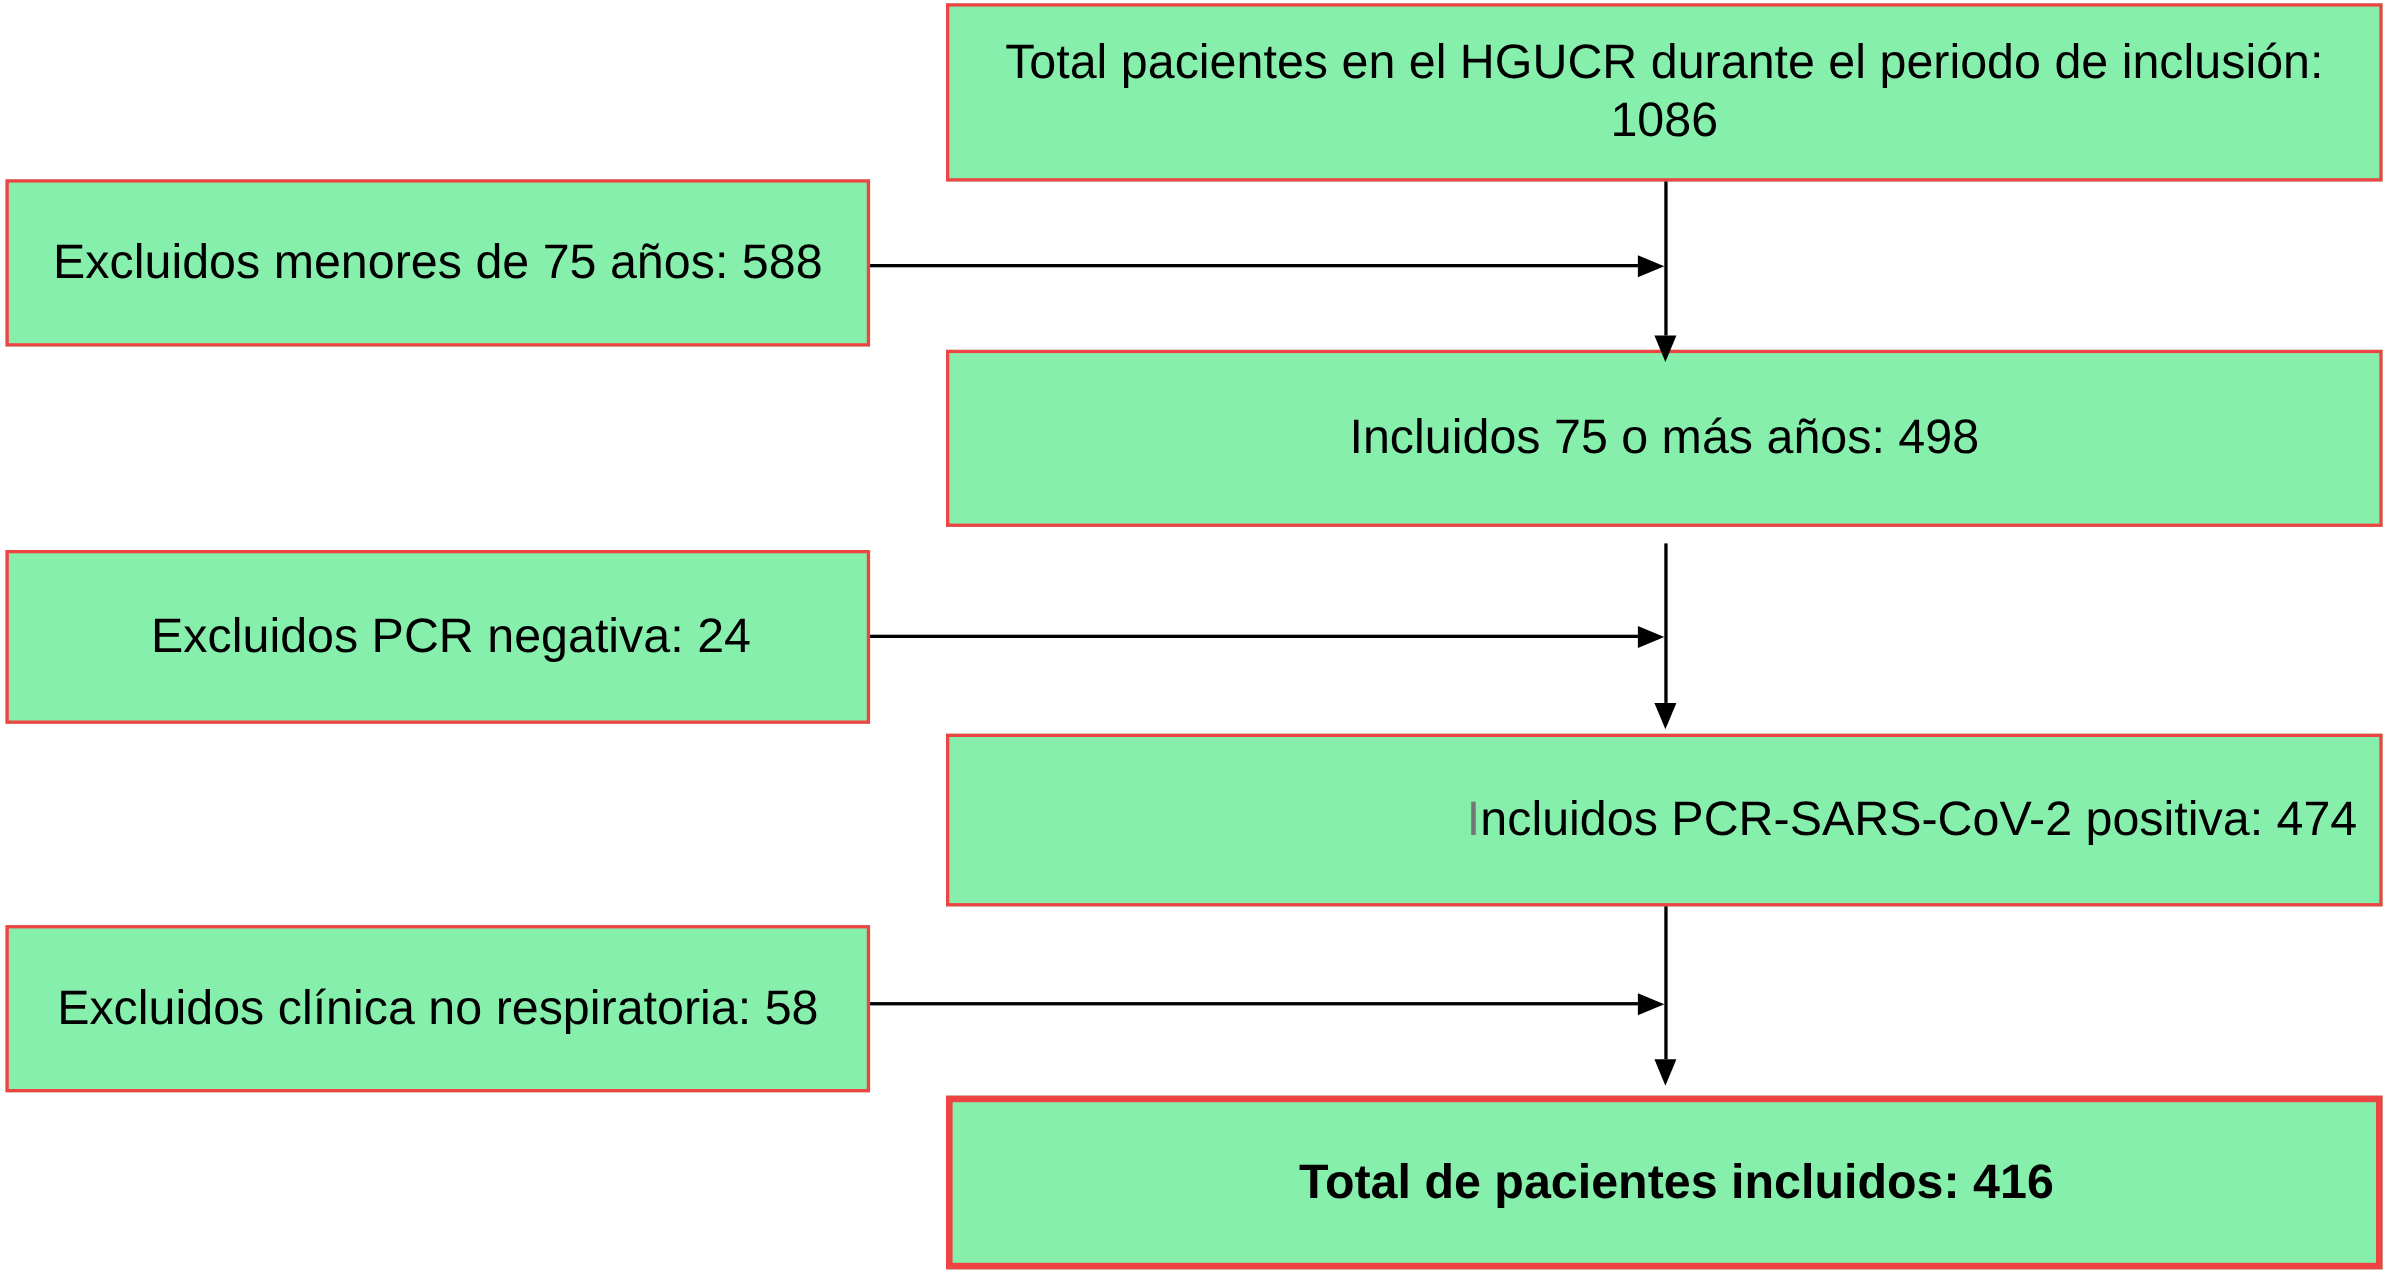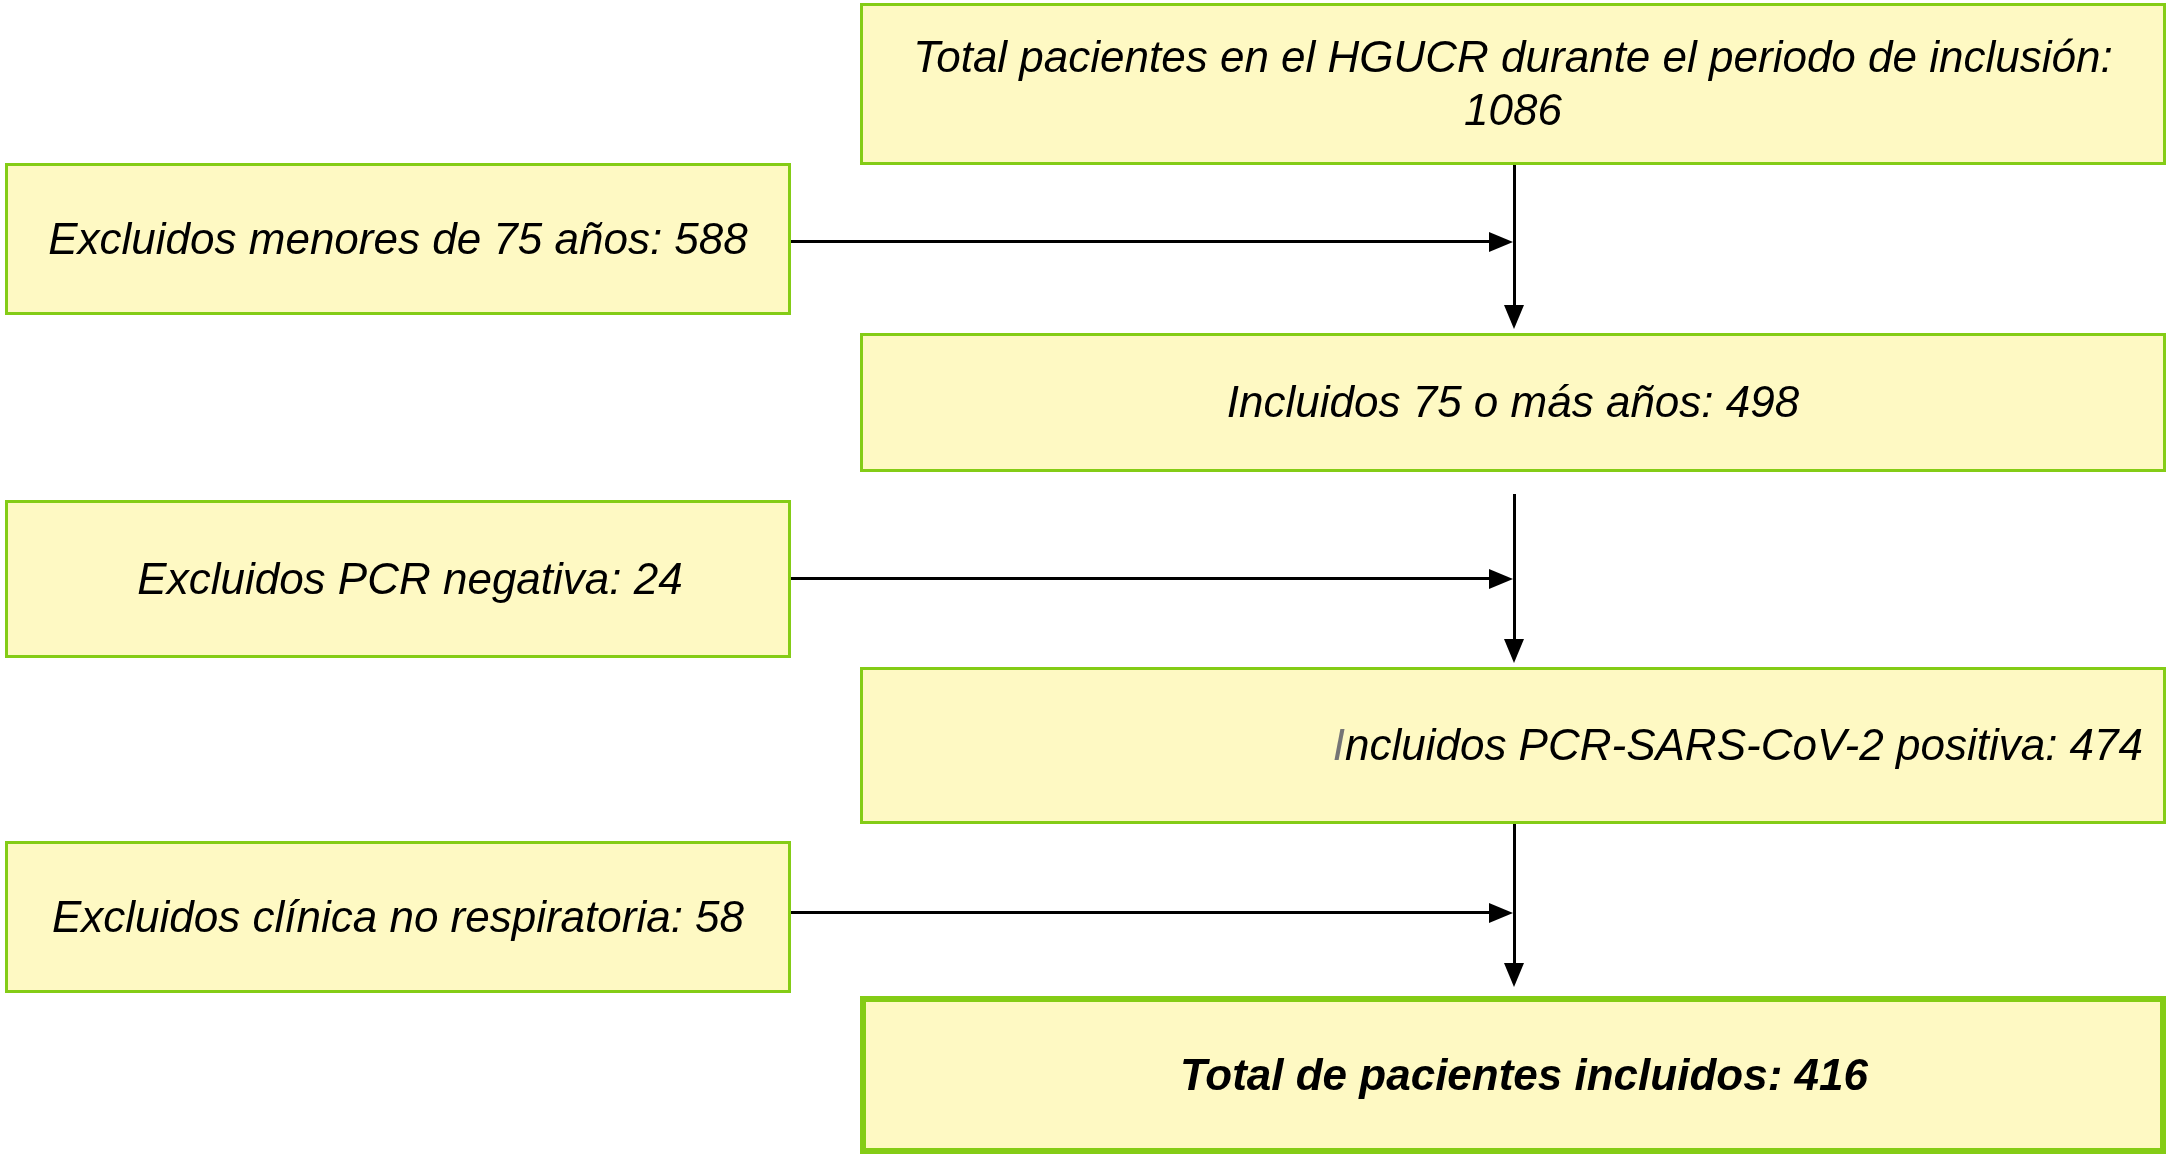--- a/index.html
+++ b/index.html
@@ -11,39 +11,38 @@
     position: relative;
     width: 2175px;
     height: 1162px;
     background: #ffffff;
     font-family: "Liberation Sans", "DejaVu Sans", sans-serif;
     color: #000000;
   }
   .node {
     position: absolute;
     box-sizing: border-box;
-    border: 3px solid #84cc16;
-    background: #fef9c3;
+    border: 3px solid #ef4444;
+    background: #86efac;
     display: flex;
     align-items: center;
     justify-content: center;
     text-align: center;
     font-size: 44px;
     line-height: 1.2;
     padding: 0 20px;
-    font-style: italic;
   }
   .node.final {
     border-width: 6px;
     font-weight: bold;
     padding-left: 42px;
   }
   
   .n-total          { left: 860px; top: 3px;   width: 1306px; height: 162px; }
-  .n-included75     { left: 860px; top: 333px; width: 1306px; height: 139px; }
+  .n-included75     { left: 860px; top: 318px; width: 1306px; height: 161px; }
   .n-pcrpositive    { left: 860px; top: 667px; width: 1306px; height: 157px; justify-content: flex-end; }
   .n-final          { left: 860px; top: 996px; width: 1306px; height: 158px; }
   
   .n-under75        { left: 5px; top: 163px; width: 786px; height: 152px; text-align: center; }
   .n-pcrnegative    { left: 5px; top: 500px; width: 786px; height: 158px; padding-left: 44px; }
   .n-norespiratory  { left: 5px; top: 841px; width: 786px; height: 152px; }
 
   .lead-initial { color: #757575; }
 
   

